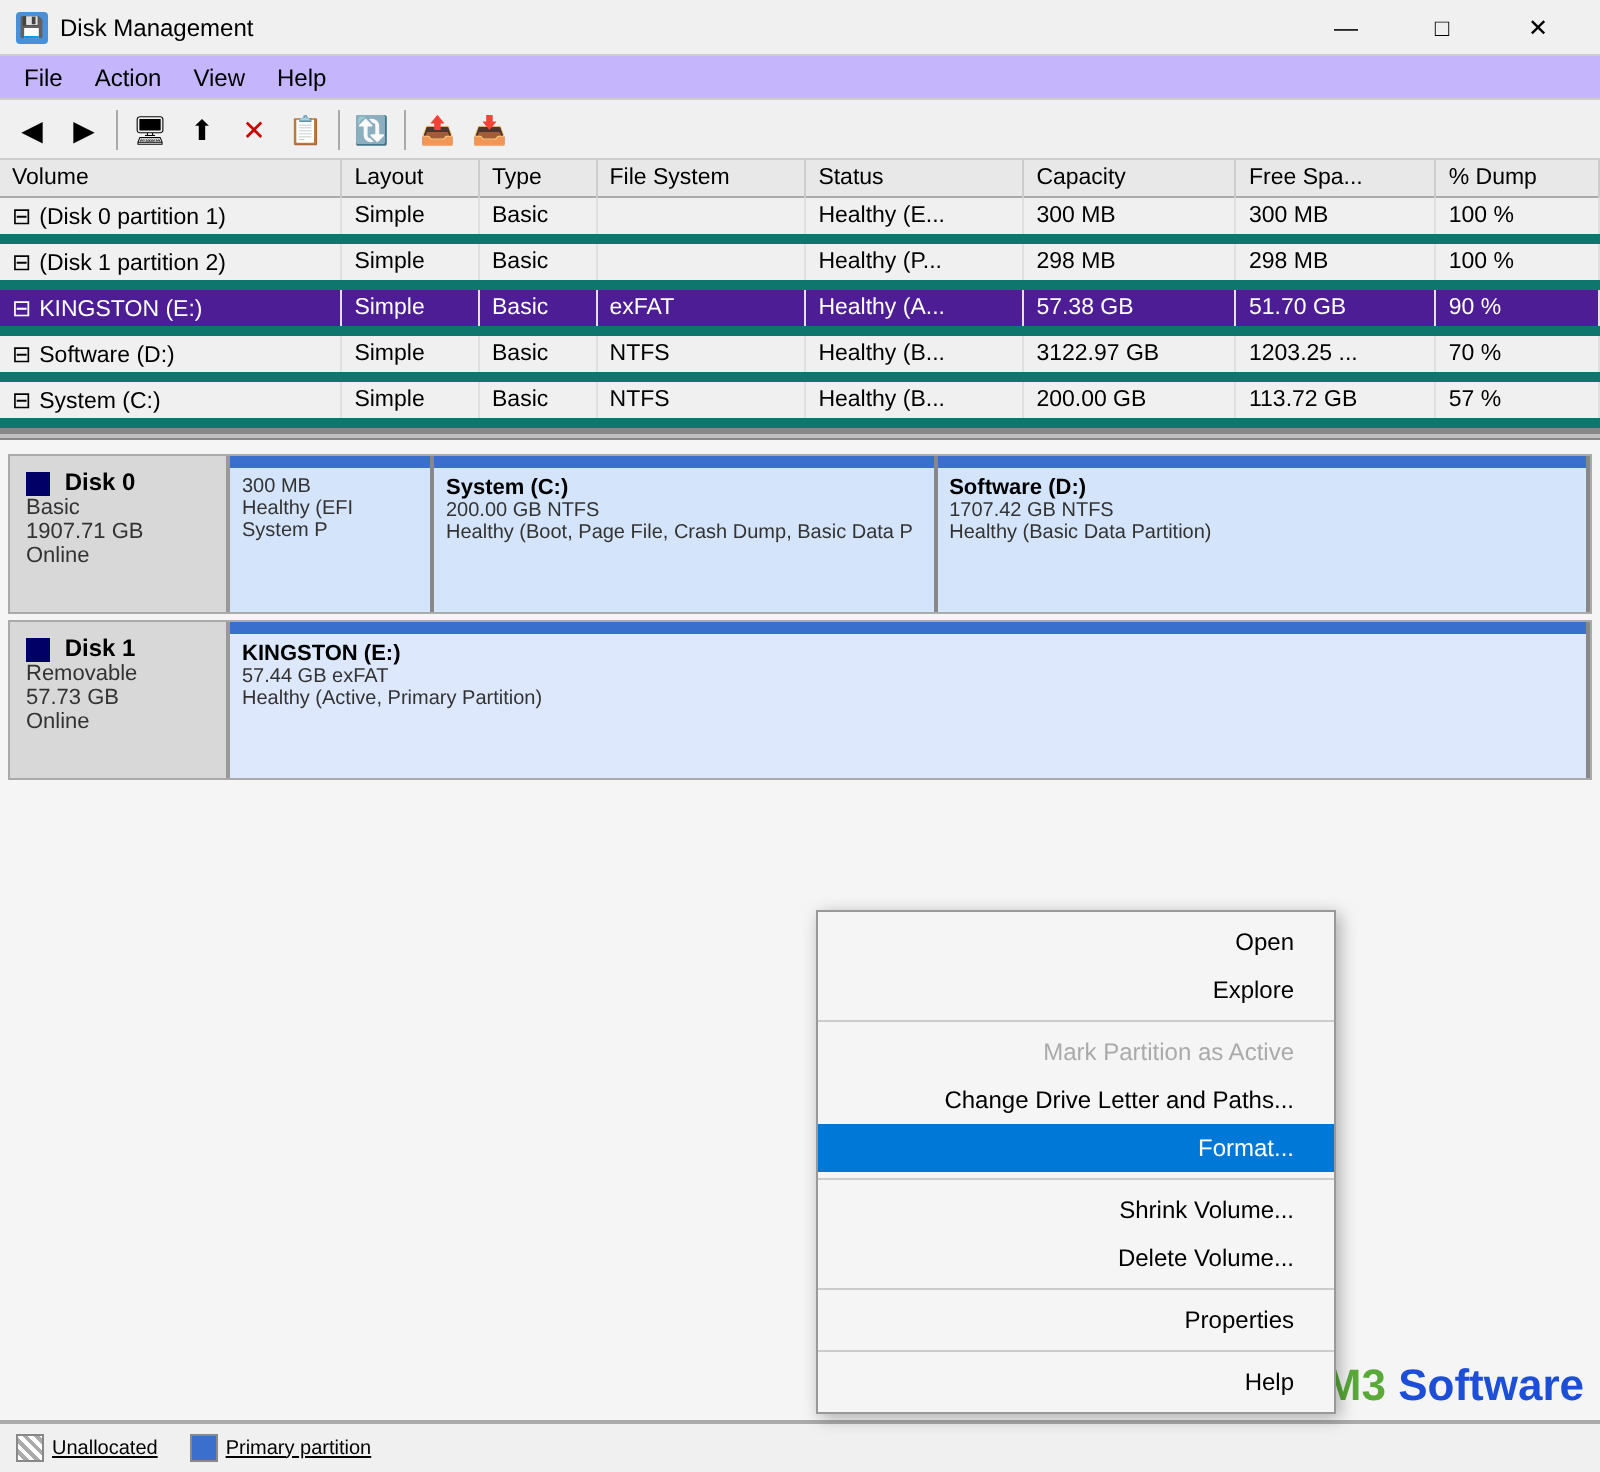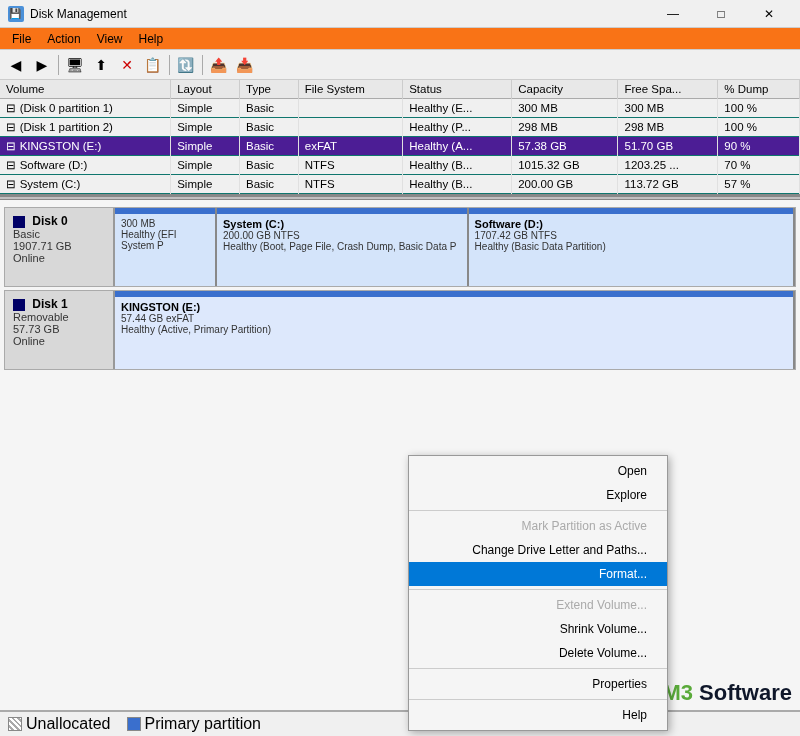--- a/index.html
+++ b/index.html
@@ -52,21 +52,21 @@
       height: 28px;
       display: flex;
       align-items: center;
       justify-content: center;
       cursor: pointer;
       font-size: 12px;
     }
 
     
     .menu-bar {
-      background: #f97316;
+      background: #c4b5fd;
       height: 22px;
       display: flex;
       align-items: center;
       padding: 0 4px;
       border-bottom: 1px solid #ccc;
       gap: 0;
     }
     .menu-item {
       padding: 2px 8px;
       cursor: pointer;
@@ -128,21 +128,21 @@
       font-weight: normal;
       cursor: pointer;
       user-select: none;
     }
     td {
       padding: 2px 6px;
       border-right: 1px solid #e0e0e0;
       white-space: nowrap;
     }
     tbody tr.selected { background: #4c1d95; color: white; }
-    tbody tr { border-bottom: 1px solid #0f766e; }
+    tbody tr { border-bottom: 5px solid #0f766e; }
 
     
     .disk-panels {
       flex: 1;
       overflow-y: auto;
       background: #f5f5f5;
       padding: 4px 0;
     }
     .disk-row {
       display: flex;
@@ -193,25 +193,26 @@
 
     
     .legend-bar {
       height: 26px;
       background: #f0f0f0;
       border-top: 2px solid #aaa;
       display: flex;
       align-items: center;
       padding: 0 8px;
       gap: 16px;
-      font-size: 16px;
+      font-size: 10px;
       position: absolute;
       bottom: 0;
       left: 0;
       right: 0;
+      text-decoration: underline;
     }
     .legend-item {
       display: flex;
       align-items: center;
       gap: 4px;
     }
     .legend-box {
       width: 14px;
       height: 14px;
       border: 1px solid #888;
@@ -357,21 +358,21 @@
             <td>57.38 GB</td>
             <td>51.70 GB</td>
             <td>90 %</td>
           </tr>
           <tr>
             <td><span style="margin-right: 4px;">⊟</span>Software (D:)</td>
             <td>Simple</td>
             <td>Basic</td>
             <td>NTFS</td>
             <td>Healthy (B...</td>
-            <td>1015.32 GB</td>
+            <td>3122.97 GB</td>
             <td>1203.25 ...</td>
             <td>70 %</td>
           </tr>
           <tr>
             <td><span style="margin-right: 4px;">⊟</span>System (C:)</td>
             <td>Simple</td>
             <td>Basic</td>
             <td>NTFS</td>
             <td>Healthy (B...</td>
             <td>200.00 GB</td>
@@ -447,35 +448,34 @@
 </div>
 
 <div class="context-menu" id="context-menu">
 <div class="ctx-item">Open</div>
     <div class="ctx-item">Explore</div>
     <div class="ctx-separator"></div>
     <div class="ctx-item disabled">Mark Partition as Active</div>
     <div class="ctx-item">Change Drive Letter and Paths...</div>
     <div class="ctx-item highlighted">Format...</div>
     <div class="ctx-separator"></div>
-    <div class="ctx-item disabled">Extend Volume...</div>
     <div class="ctx-item">Shrink Volume...</div>
     <div class="ctx-item">Delete Volume...</div>
     <div class="ctx-separator"></div>
     <div class="ctx-item">Properties</div>
     <div class="ctx-separator"></div>
     <div class="ctx-item">Help</div>
   </div>
 
 <div class="legend-bar">
   <div class="legend-item">
     <div class="legend-box unalloc"></div>
     <span>Unallocated</span>
   </div>
   <div class="legend-item">
     <div class="legend-box primary"></div>
     <span>Primary partition</span>
   </div>
 </div>
 
 <div class="watermark">
-  <span style="color:#5aaa3a;">M3 </span><span style="color:#0f172a;">Software</span>
+  <span style="color:#5aaa3a;">M3 </span><span style="color:#1d4ed8;">Software</span>
 </div>
 
 </body></html>

